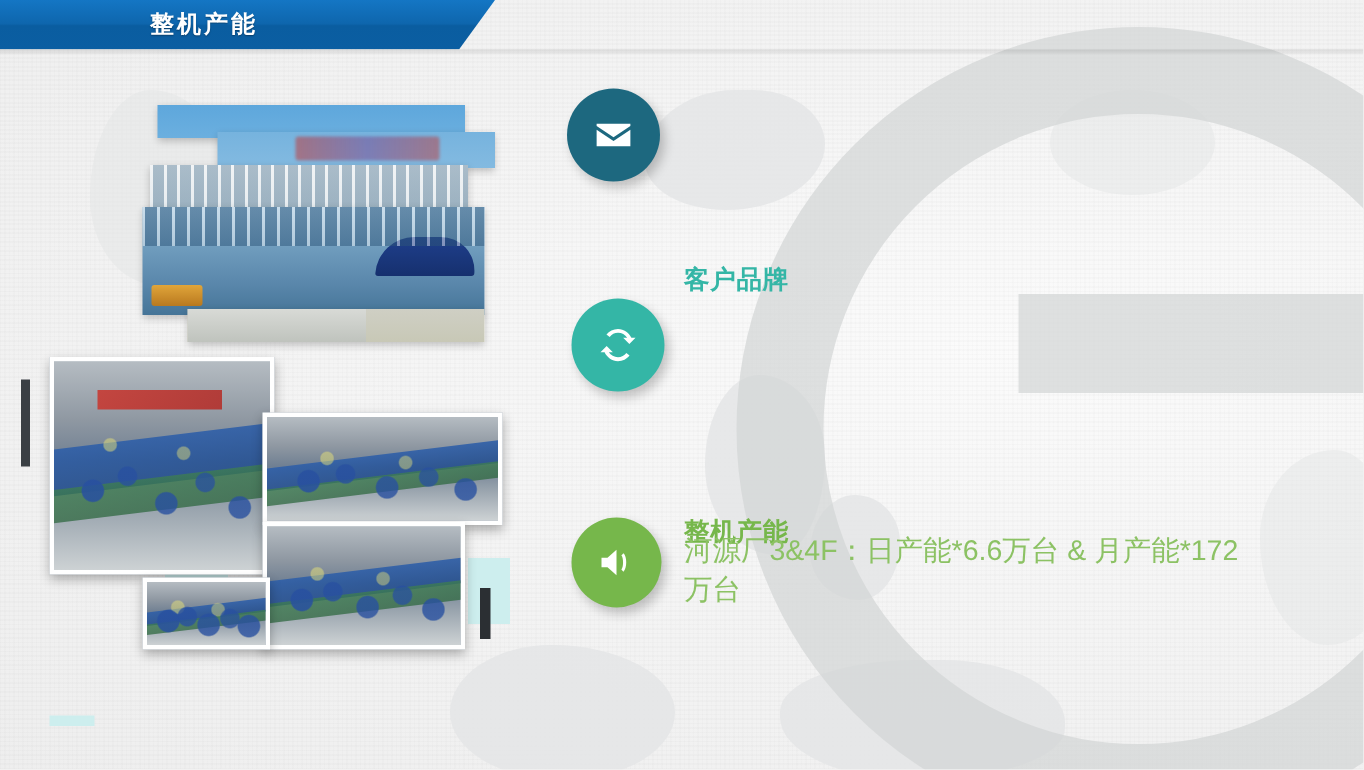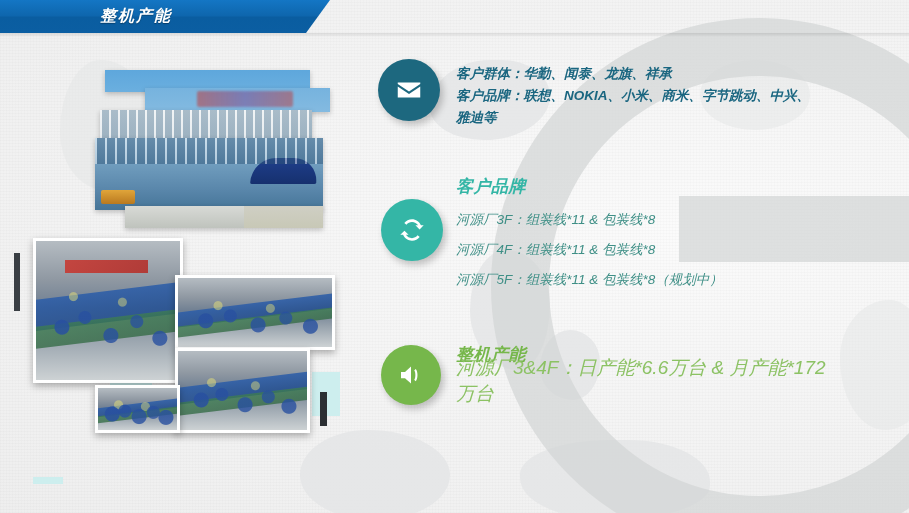--- a/index.html
+++ b/index.html
@@ -6,21 +6,20 @@
   html,body{margin:0;padding:0;}
   body{
     width:909px;height:513px;overflow:hidden;
     font-family:"Liberation Sans","DejaVu Sans",sans-serif;
     background:#f2f2f2;
   }
   .slide{
     position:relative;width:909px;height:513px;overflow:hidden;
     background:
       radial-gradient(ellipse at 75% 45%, #fbfbfb 0%, #f3f3f3 55%, #eeeeee 100%);
-    font-style: italic;
   }
 
   
   .bg-noise{
     position:absolute;inset:0;
     background-image:
       repeating-linear-gradient(0deg, rgba(0,0,0,.014) 0 1px, transparent 1px 3px),
       repeating-linear-gradient(90deg, rgba(0,0,0,.012) 0 1px, transparent 1px 3px);
     pointer-events:none;
   }
@@ -225,40 +224,30 @@
       <div class="workers"></div>
     </div>
   </div>
 
   <div class="block" id="block1" style="left:378px;top:35px;width:460px;height:110px;">
     <div class="icon">
       <svg width="30" height="30" viewBox="0 0 24 24" aria-hidden="true">
         <path fill="#ffffff" d="M3 6h18v1.2l-9 6-9-6V6zm0 3.2l9 6 9-6V18H3V9.2z"></path>
       </svg>
     </div>
-    <div class="body">
-      <div>客户群体：华勤、闻泰、龙旗、祥承</div>
-      <div>客户品牌：联想、NOKIA、小米、商米、字节跳动、中兴、</div>
-      <div>雅迪等</div>
-    </div>
   </div>
 
   <div class="block" id="block2" style="left:378px;top:175px;width:460px;height:120px;">
     <div class="icon">
       <svg width="30" height="30" viewBox="0 0 24 24" aria-hidden="true">
         <path fill="#ffffff" d="M12 5.5c2.05 0 3.85 1.05 4.9 2.62l-2.15.02 3.3 3.36 3.3-3.36-2.2-.02C17.85 5.3 15.15 3.4 12 3.4c-2.5 0-4.72 1.18-6.15 3.02l1.7 1.3C8.63 6.33 10.2 5.5 12 5.5z"></path>
         <path fill="#ffffff" d="M12 18.5c-2.05 0-3.85-1.05-4.9-2.62l2.15-.02-3.3-3.36-3.3 3.36 2.2.02c1.3 2.82 4 4.72 7.15 4.72 2.5 0 4.72-1.18 6.15-3.02l-1.7-1.3C15.37 17.67 13.8 18.5 12 18.5z"></path>
       </svg>
     </div>
     <div class="b-title">客户品牌</div>
-    <div class="rows">
-      <div>河源厂3F：组装线*11 &amp; 包装线*8</div>
-      <div>河源厂4F：组装线*11 &amp; 包装线*8</div>
-      <div>河源厂5F：组装线*11 &amp; 包装线*8（规划中）</div>
-    </div>
   </div>
 
   <div class="block" id="block3" style="left:378px;top:335px;width:460px;height:90px;">
     <div class="icon">
       <svg width="30" height="30" viewBox="0 0 24 24" aria-hidden="true">
         <path fill="#ffffff" d="M4 9.5h3.2L12 5.2v13.6L7.2 14.5H4v-5z"></path>
         <path fill="#ffffff" d="M14.6 8.3c1.2 1 1.2 6.4 0 7.4l1.1 1.2c2-1.7 2-8.1 0-9.8l-1.1 1.2z"></path>
       </svg>
     </div>
     <div class="b-title">整机产能</div>

